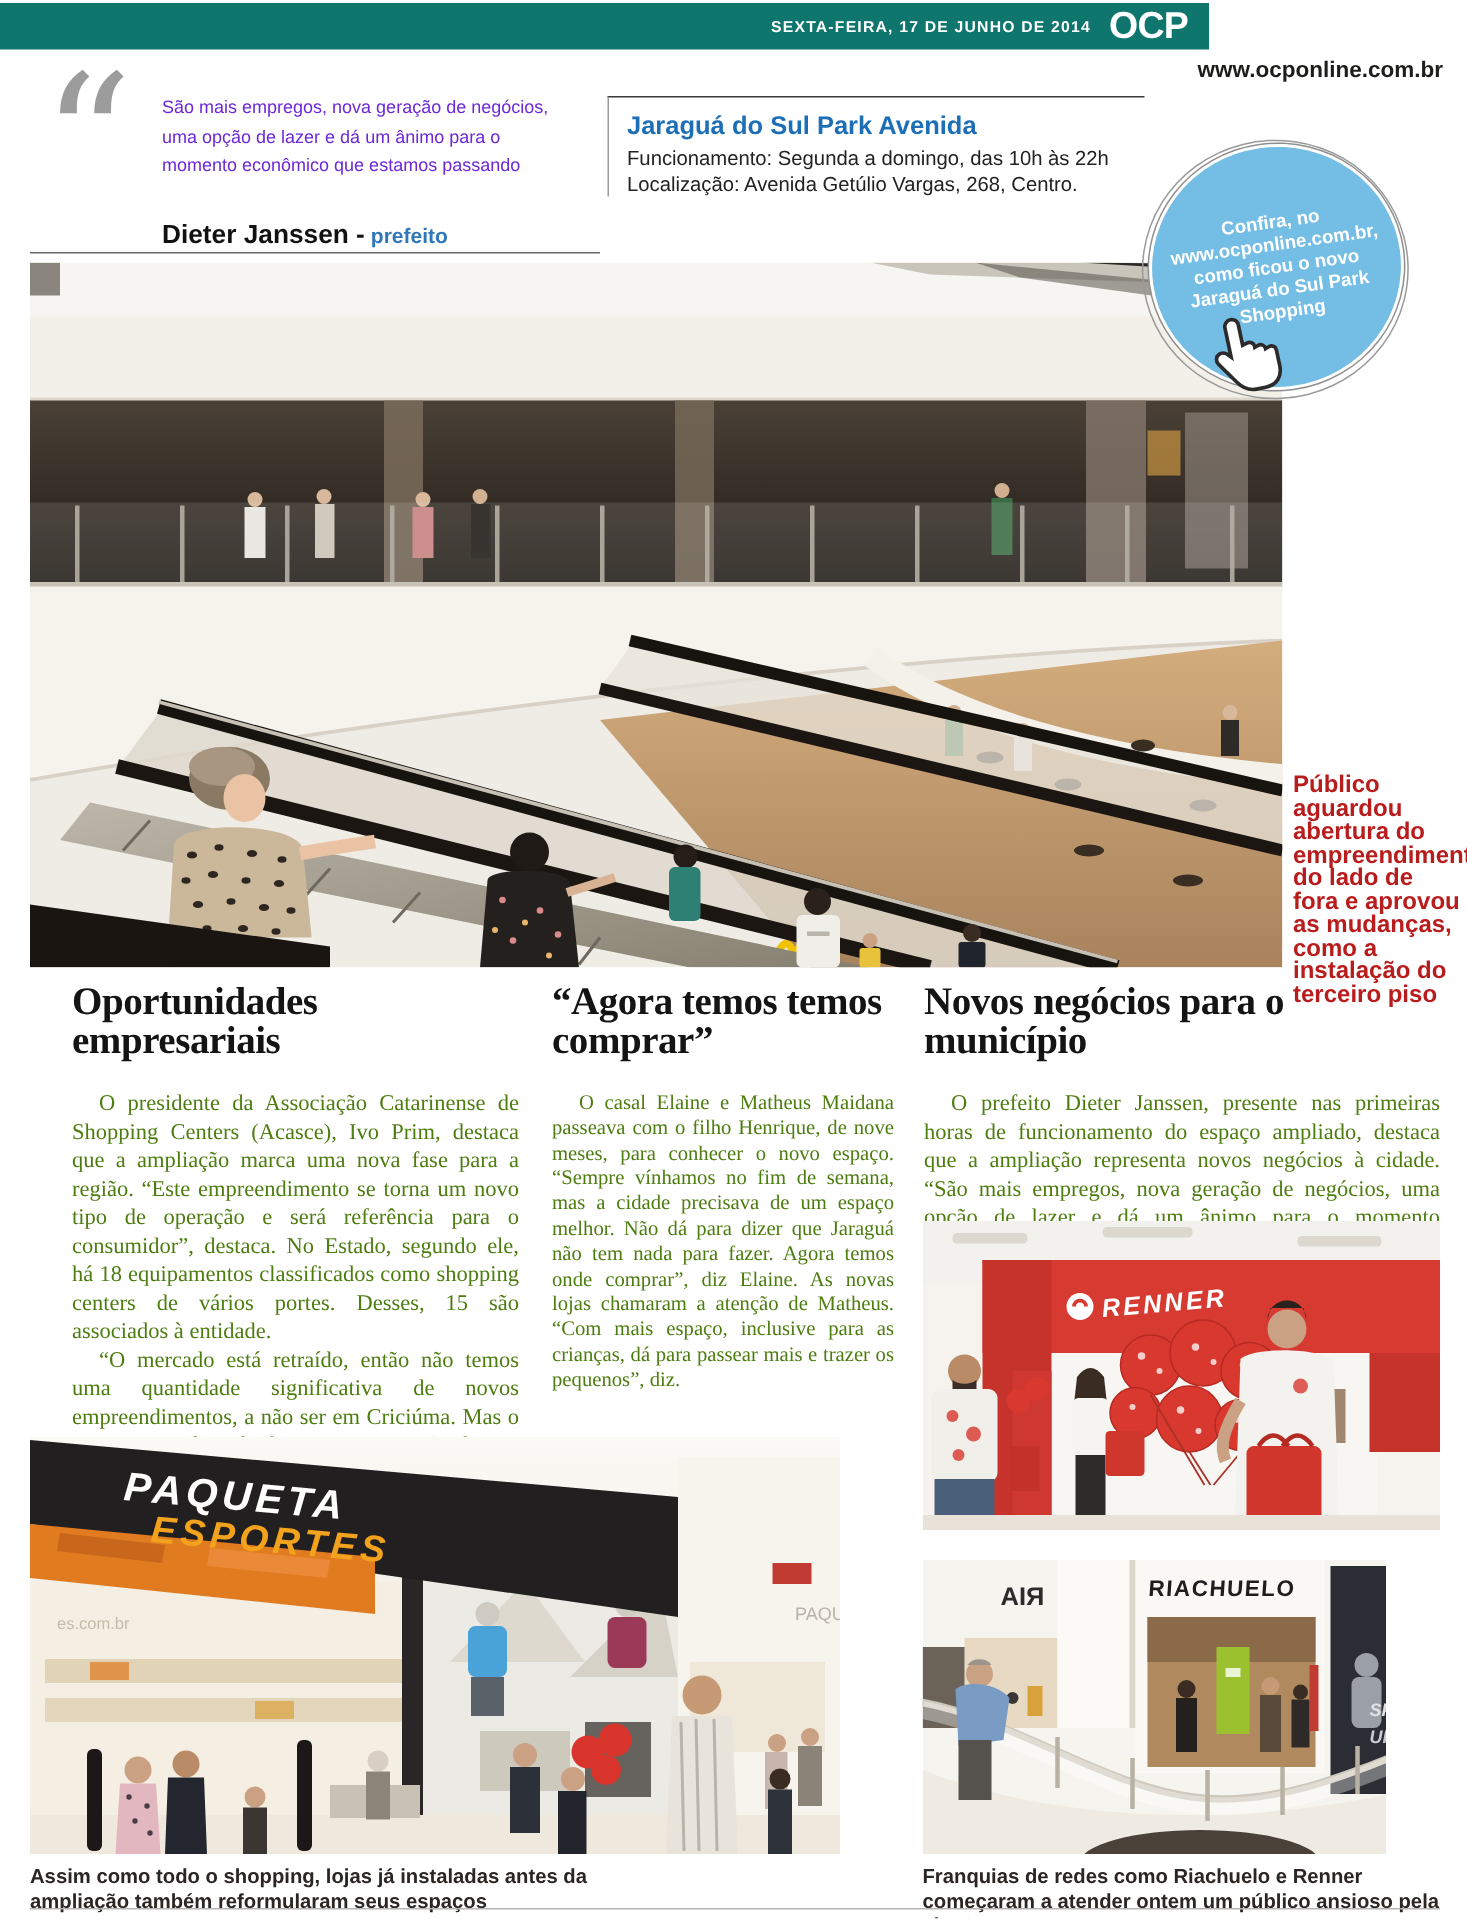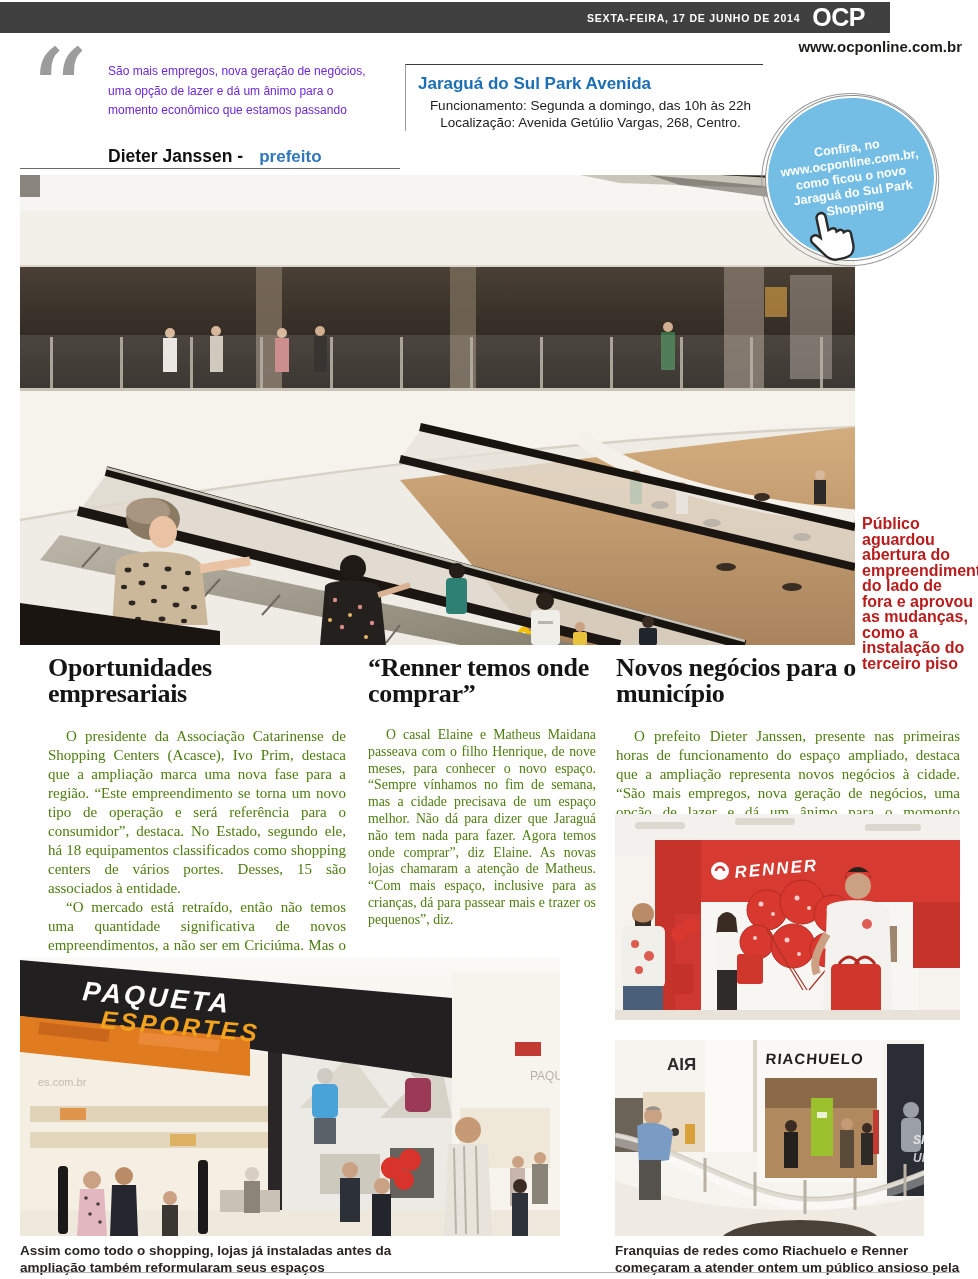--- a/index.html
+++ b/index.html
@@ -1,36 +1,36 @@
 <!DOCTYPE html>
 <html><head>
 <meta charset="utf-8">
 <style>
   html,body{margin:0;padding:0;background:#fff;}
   .page{position:relative;width:978px;height:1279px;background:#fff;overflow:hidden;
         font-family:"Liberation Sans",sans-serif;color:#1a1a1a;}
   
-  .topbar{position:absolute;left:0;top:2px;width:890px;height:31px;background:#404040;
+  .topbar{position:absolute;left:0;top:2px;width:806px;height:31px;background:#0f766e;
           display:flex;align-items:center;justify-content:flex-end;box-sizing:border-box;
-          padding-right:25px;gap:12px;}
+          padding-right:14px;gap:12px;}
   .topbar .date{color:#fff;font-size:10.5px;font-weight:700;letter-spacing:.8px;}
   .topbar .logo{color:#fff;font-size:25px;font-weight:800;letter-spacing:-.5px;line-height:1;}
   .website{position:absolute;top:38px;right:16px;font-size:15px;font-weight:700;color:#1d1d1b;}
   
   .qmark{position:absolute;left:28px;top:34px;font-family:"DejaVu Serif",serif;font-size:118px;
          color:#9c9c9c;line-height:1;}
   .qtext{position:absolute;left:108px;top:62px;width:262px;font-size:12px;line-height:19.5px;color:#6d28d9;}
   .qauthor{position:absolute;left:108px;top:146px;font-size:17.5px;font-weight:700;color:#111;}
-  .qauthor .role{font-size:17px;font-weight:700;color:#2f77bc;margin-left:16px;}
+  .qauthor .role{font-size:14px;font-weight:700;color:#2f77bc;margin-left:4px;}
   .rule-quote{position:absolute;left:20px;top:168px;width:380px;height:1px;background:#6a6a6a;}
   
   .infobox{position:absolute;left:405px;top:64px;width:358px;border-top:1px solid #3a3a3a;
            border-left:1px solid #9a9a9a;box-sizing:border-box;padding:9px 0 0 12px;}
   .infobox .title{font-size:17px;font-weight:700;color:#1c6fb7;margin-bottom:3px;}
-  .infobox .line{font-size:13.5px;line-height:17px;color:#222;text-align:center;}
+  .infobox .line{font-size:13.5px;line-height:17px;color:#222;}
   
   .badge{position:absolute;left:762px;top:92px;width:180px;height:172px;z-index:6;}
   .badge-circle{position:absolute;left:4px;top:4px;width:166px;height:160px;border-radius:50%;
                 background:#74bde4;border:2px solid #fff;transform:rotate(-8deg);
                 box-shadow:0 0 0 1px #8f8f8f;display:flex;align-items:center;justify-content:center;}
   .badge-circle:after{content:"";position:absolute;left:-7px;top:-5px;right:-5px;bottom:-8px;
                 border:1px solid #9a9a9a;border-radius:50%;transform:rotate(5deg);}
   .badge-text{width:138px;text-align:center;color:#fff;font-size:12.5px;line-height:15px;font-weight:700;}
   .hand{position:absolute;left:44px;top:116px;z-index:7;}
   
@@ -261,21 +261,21 @@
   </figure>
 
   <div class="caption-right">Público aguardou abertura do empreendimento do lado de fora e aprovou as mudanças, como a instalação do terceiro piso</div>
 
   <div class="art c1">
     <h2>Oportunidades empresariais</h2>
     <p>O presidente da Associação Catarinense de Shopping Centers (Acasce), Ivo Prim, destaca que a ampliação marca uma nova fase para a região. “Este empreendimento se torna um novo tipo de operação e será referência para o consumidor”, destaca. No Estado, segundo ele, há 18 equipamentos classificados como shopping centers de vários portes. Desses, 15 são associados à entidade.</p>
     <p>“O mercado está retraído, então não temos uma quantidade significativa de novos empreendimentos, a não ser em Criciúma. Mas o momento está sendo de investir na gestão do que tem através dessas expansões”, afirma Prim.</p>
   </div>
   <div class="art c2">
-    <h2>“Renner temos onde comprar”</h2>
+    <h2>“Agora temos temos comprar”</h2>
     <p>O casal Elaine e Matheus Maidana passeava com o filho Henrique, de nove meses, para conhecer o novo espaço. “Sempre vínhamos no fim de semana, mas a cidade precisava de um espaço melhor. Não dá para dizer que Jaraguá não tem nada para fazer. Agora temos onde comprar”, diz Elaine. As novas lojas chamaram a atenção de Matheus. “Com mais espaço, inclusive para as crianças, dá para passear mais e trazer os pequenos”, diz.</p>
   </div>
   <div class="art c3">
     <h2>Novos negócios para o município</h2>
     <p>O prefeito Dieter Janssen, presente nas primeiras horas de funcionamento do espaço ampliado, destaca que a ampliação representa novos negócios à cidade. “São mais empregos, nova geração de negócios, uma opção de lazer e dá um ânimo para o momento econômico que estamos passando”, afirma.</p>
   </div>
 
   <figure class="photo-paqueta" style="margin:0">
     <svg width="540" height="278" viewBox="0 0 540 278">
       <defs>

